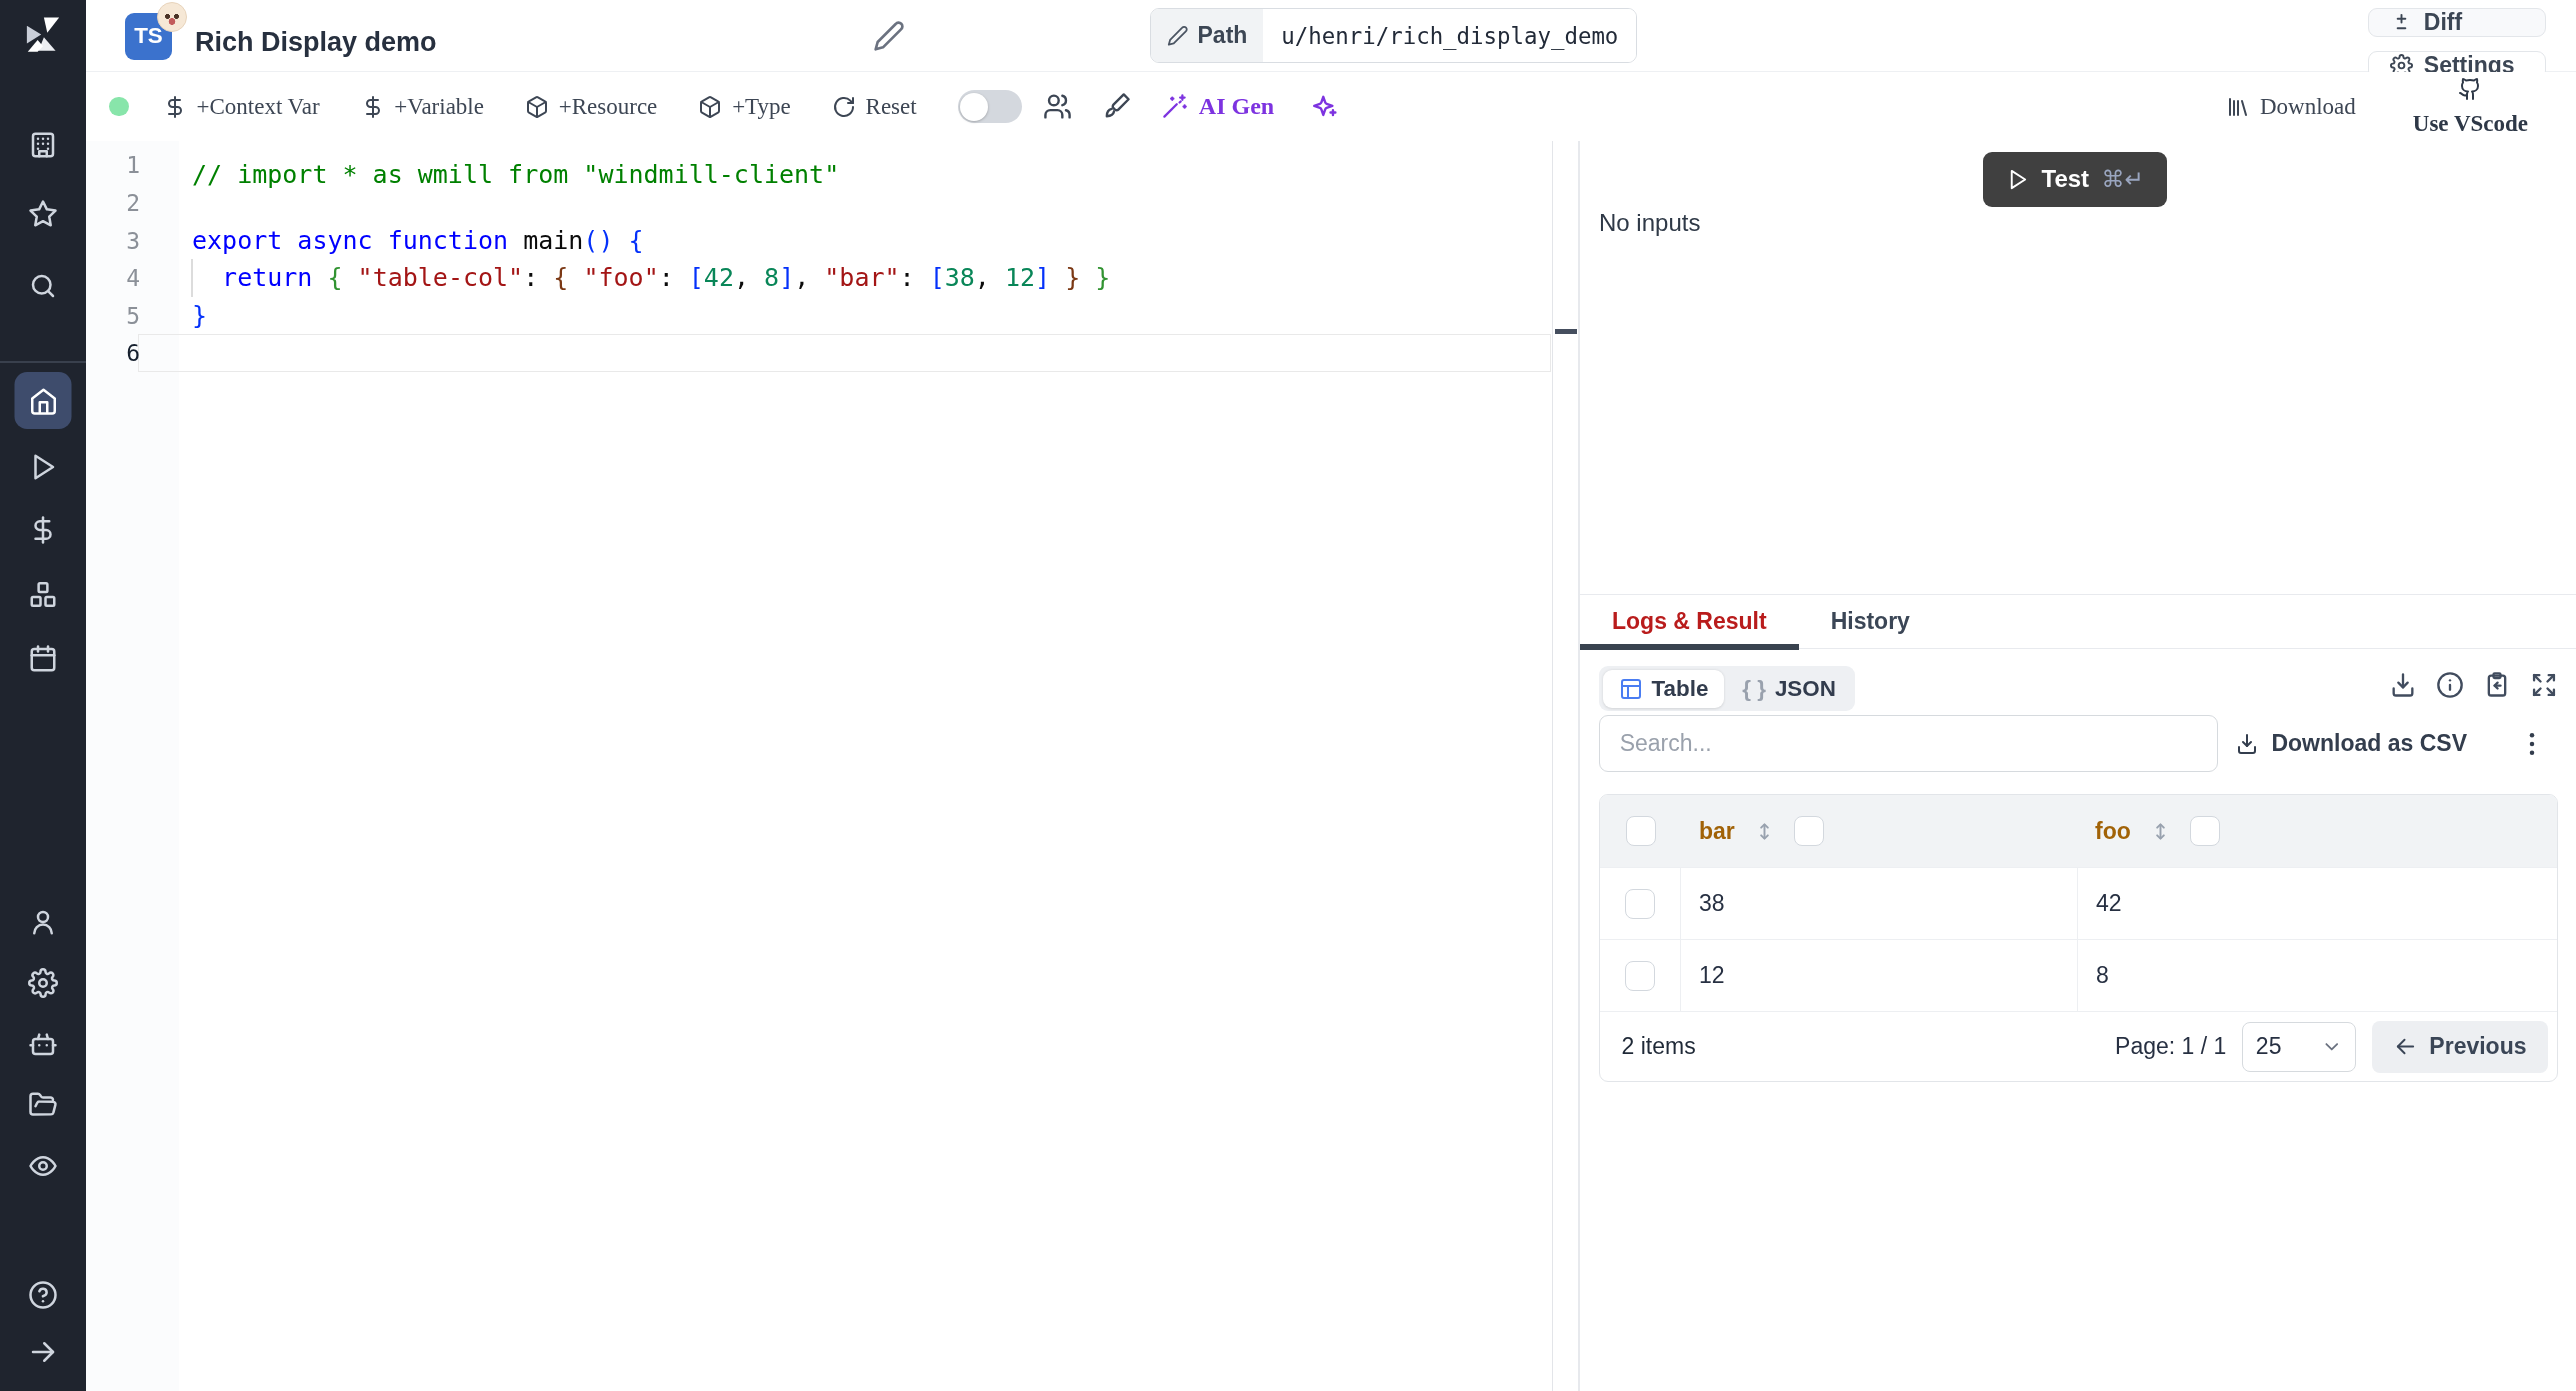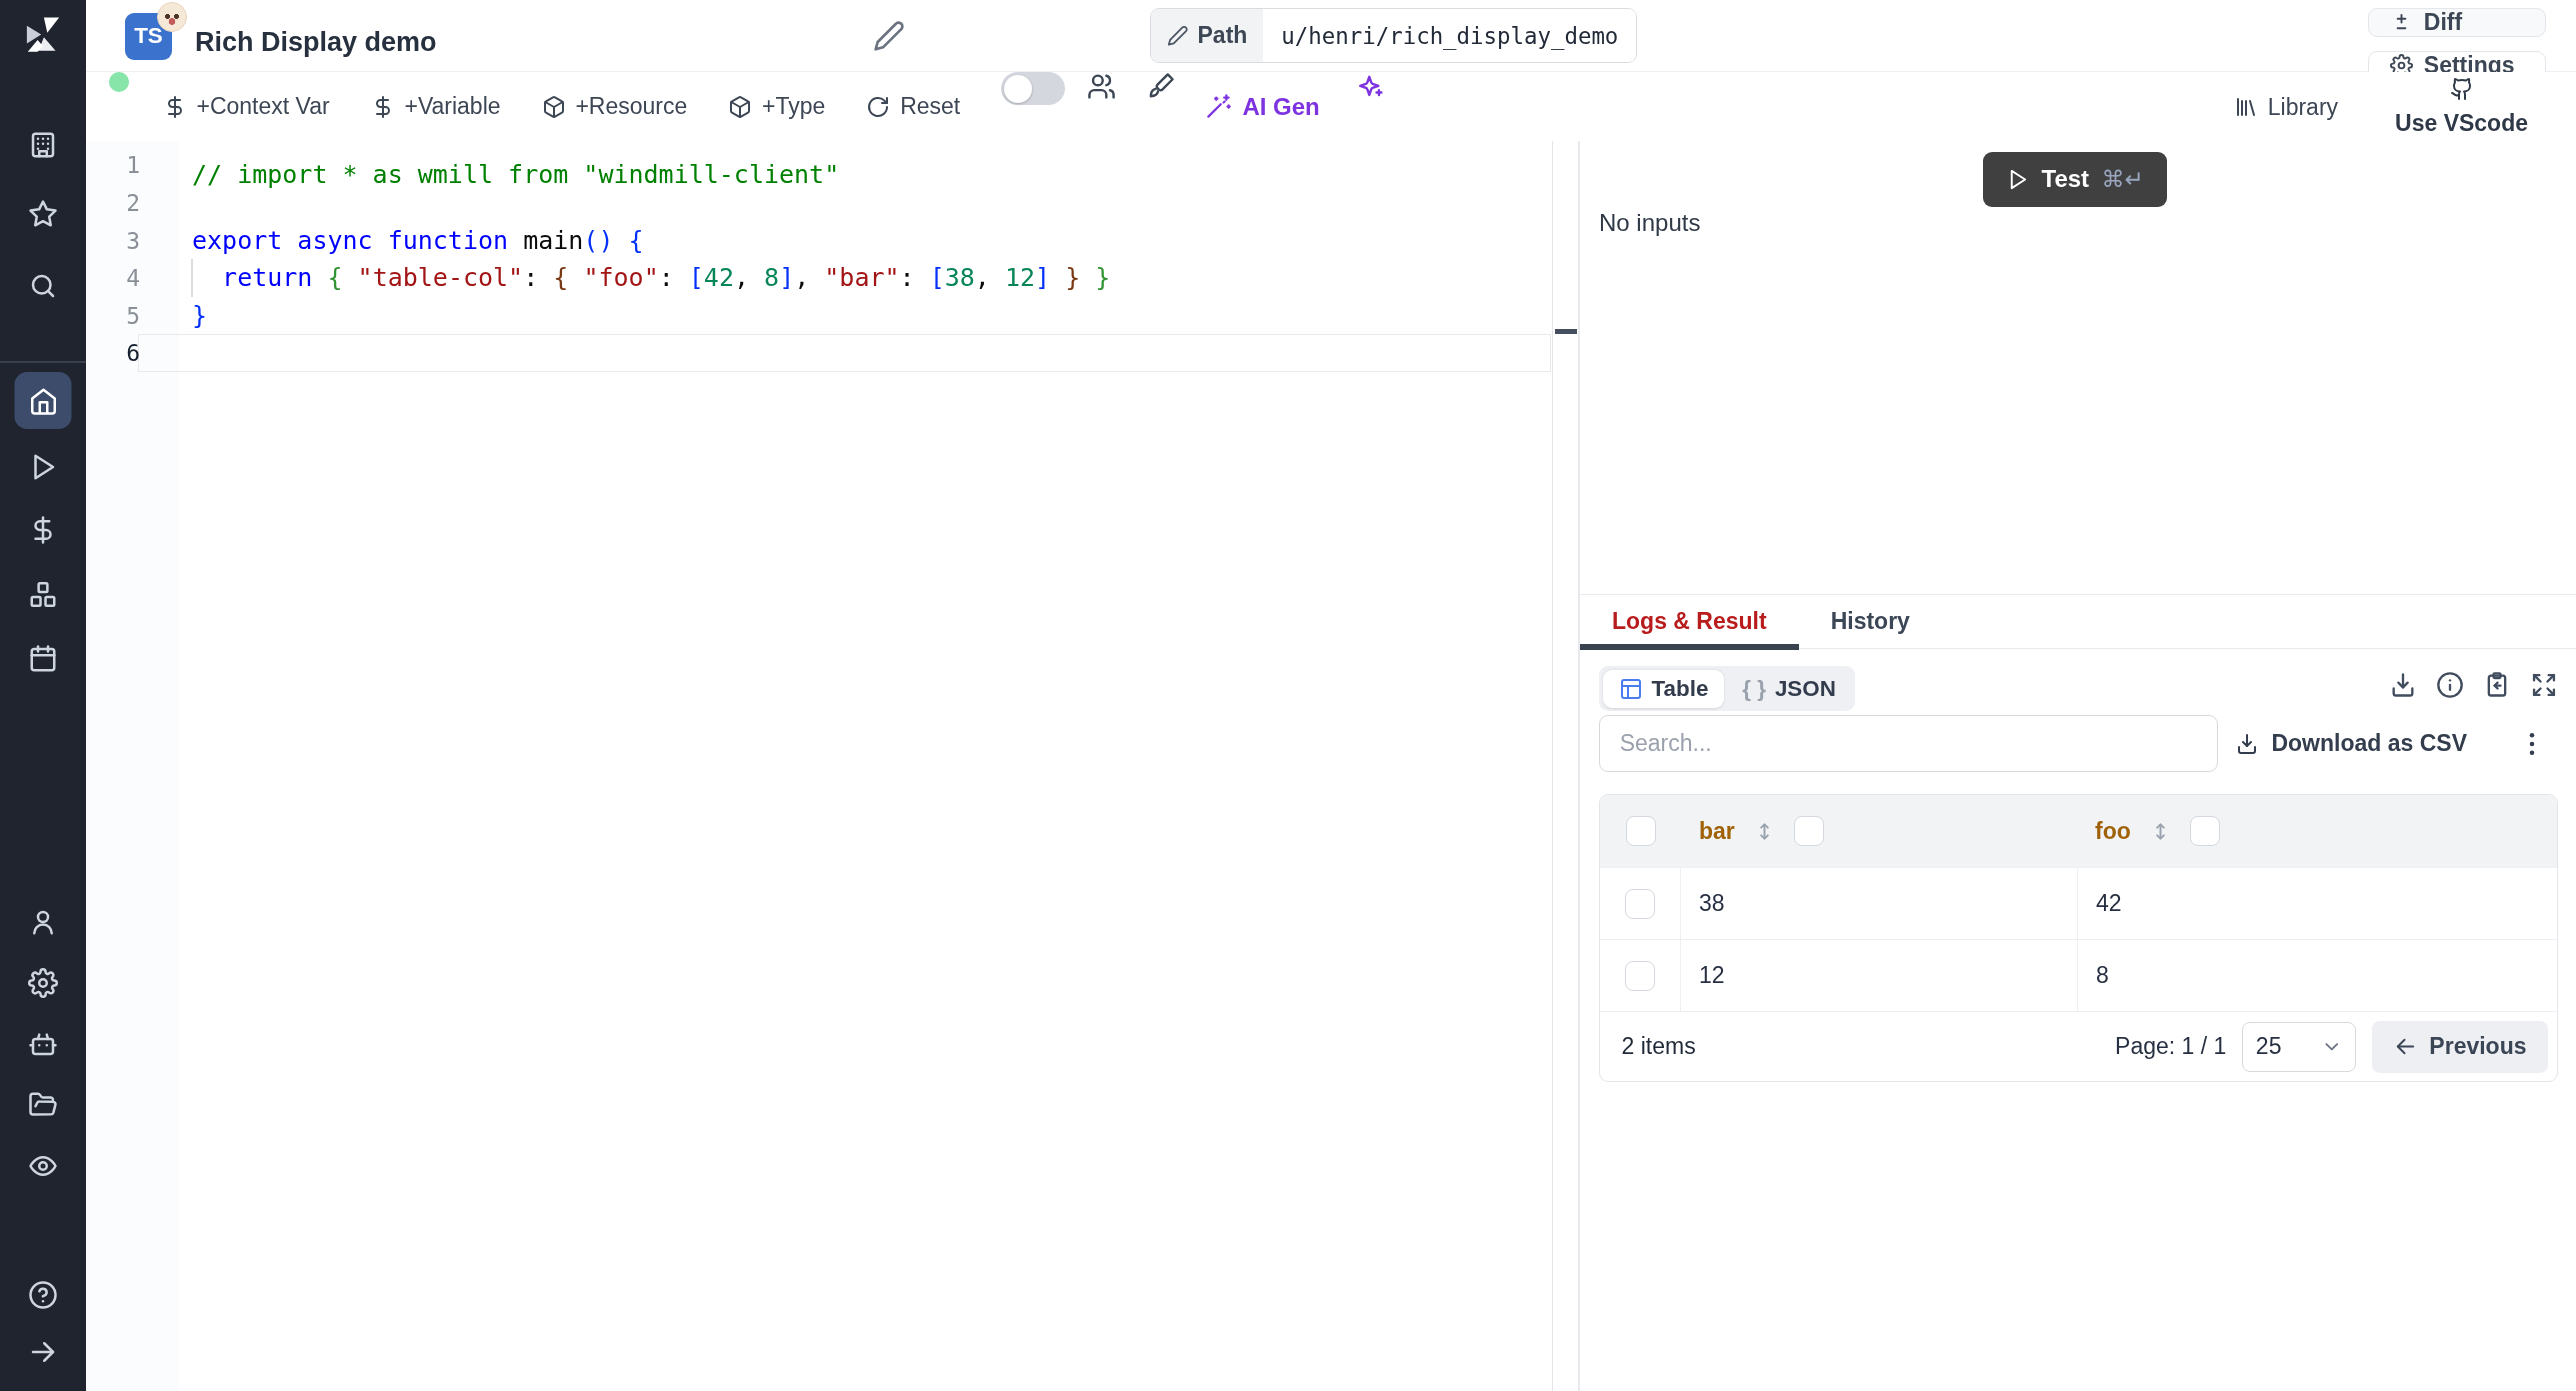--- a/index.html
+++ b/index.html
@@ -29,21 +29,21 @@
   .path-value { background:#fff; display:flex; align-items:center; padding:0 18px; font-family:"DejaVu Sans Mono", monospace; font-size:22.4px; color:#222a38; }
   .hdr-actions { position:absolute; right:30px; top:8px; height:55px; display:flex; gap:14.3px;flex-direction:column; }
   .btn { display:flex; align-items:center; gap:10.7px; padding:0 21.5px; border-radius:9px; font-size:23px; font-weight:600; height:55px; }
   .btn .mini-icon { width:23px; height:23px; }
   .btn-light { background:#f8f9fb; border:1.8px solid #e3e6ea; color:#3c4654; }
   .btn-white { background:#ffffff; border:1.8px solid #e3e6ea; color:#3c4654; }
   .btn-slate { color:#ffffff; border:none; }
   .btn-slate .shortcut { color:#cdd6e6; font-weight:400; font-size:22.4px; }
 
   
-  #toolbar { position:absolute; left:86px; top:72px; width:2490px; height:70px; background:#fff; border-bottom:1.8px solid #e8eaee; display:flex; padding-left:23px; }
+  #toolbar { position:absolute; left:86px; top:72px; width:2490px; height:70px; background:#fff; border-bottom:1.8px solid #e8eaee; display:flex; align-items:center; padding-left:23px;font-family:Liberation Serif, serif; }
   .status-dot { width:19.7px; height:19.7px; border-radius:50%; margin-right:34px; }
   .tb-item { display:flex; align-items:center; gap:9.8px; font-size:23px; color:#3d4654; margin-right:41px; white-space:nowrap; }
   .tb-item .mini-icon { width:24px; height:24px; }
   .toggle { width:64px; height:33px; border-radius:17px; background:#d4d8de; position:relative; margin-right:21.5px; }
   .toggle .knob { position:absolute; left:2.7px; top:2.7px; width:28px; height:28px; border-radius:50%; background:#fff; box-shadow:0 0.9px 2.7px rgba(0,0,0,.25); }
   .tb-icon-only { width:29px; height:29px; color:#3d4654; margin-right:30px; }
   .tb-icon-only svg { width:100%; height:100%; }
   .tb-ai { display:flex; align-items:center; gap:10.7px; font-size:24px; font-weight:600; margin-right:36px; }
   .tb-ai .mini-icon { width:27px; height:27px; }
   .tb-right { position:absolute; right:48px; top:0; height:70px; display:flex; align-items:center; gap:57px; }
@@ -342,21 +342,21 @@
   <div class="tb-right">
     <div class="tb-item">
       <span class="mini-icon icon-stroke">
           <svg viewBox="0 0 24 24">
             <path d="M4 4v16"></path>
             <path d="M8 6v14"></path>
             <path d="M12 6v14"></path>
             <path d="m16 6 4 14"></path>
           </svg>
         </span>
-      <span>Library</span>
+      <span>Download</span>
     </div>
     <div class="tb-item vscode">
       <span class="mini-icon icon-stroke">
           <svg viewBox="0 0 24 24">
             <path d="M15 22v-4a4.8 4.8 0 0 0-1-3.5c3 0 6-2 6-5.5.08-1.25-.27-2.48-1-3.5.28-1.15.28-2.35 0-3.5 0 0-1 0-3 1.5-2.64-.5-5.36-.5-8 0C6 2 5 2 5 2c-.3 1.15-.3 2.35 0 3.5A5.4 5.4 0 0 0 4 9c0 3.5 3 5.5 6 5.5-.39.49-.68 1.05-.85 1.65-.17.6-.22 1.23-.15 1.85v4"></path>
             <path d="M9 18c-4.51 2-5-2-7-2"></path>
           </svg>
         </span>
       <span>Use VScode</span>
     </div>

